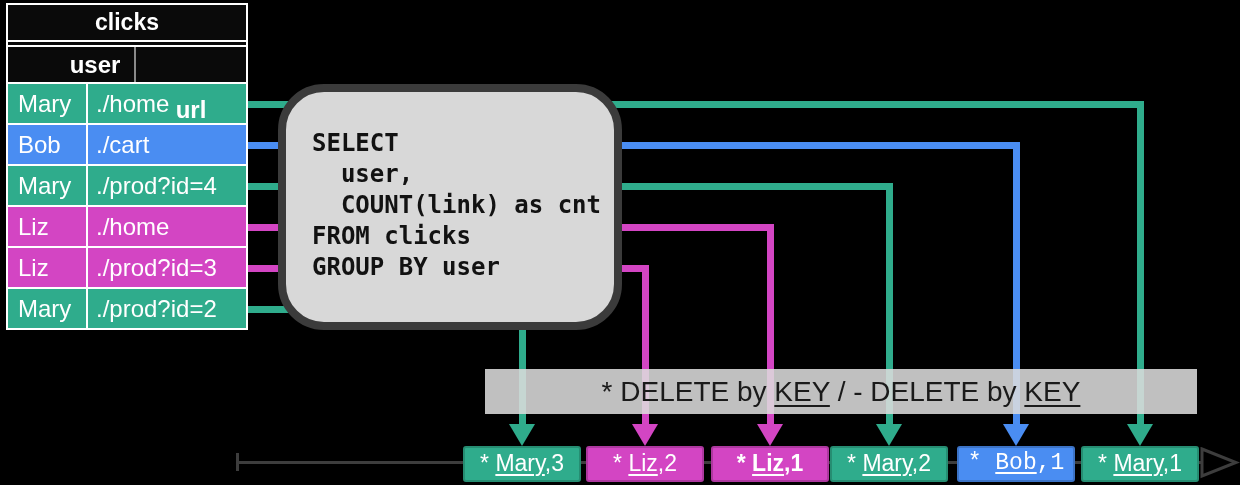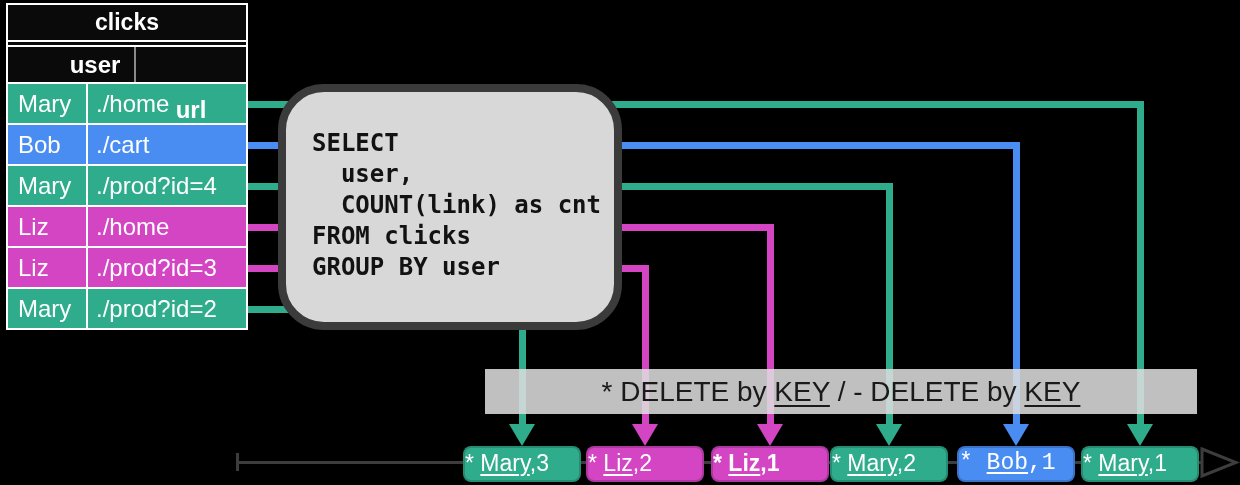--- a/index.html
+++ b/index.html
@@ -61,22 +61,22 @@
   .upsert-bar .u { text-decoration:underline; text-underline-offset:4px; text-decoration-thickness:2px; }
 
   
   .tl-line { position:absolute; left:237px; top:461px; width:966px; height:3px; background:#3D3D3D; z-index:2; }
   .tl-tick { position:absolute; left:236px; top:453px; width:3px; height:18px; background:#3D3D3D; z-index:2; }
   .tl-arrow { position:absolute; left:1200px; top:447px; z-index:2; }
 
   
   .srec {
     position:absolute; top:446px; width:118px; height:36px; box-sizing:border-box;
-    border-radius:8px; border:2px solid rgba(0,0,0,0.18); z-index:4;
-    color:#fff; font-size:23px; line-height:31px; text-align:left; white-space:nowrap;
+    border-radius:3px; border:2px solid rgba(0,0,0,0.18); z-index:4;
+    color:#fff; font-size:23px; line-height:31px; text-align:center; white-space:nowrap;
   }
   .srec .key { text-decoration:underline; text-underline-offset:3px; text-decoration-thickness:1.5px; }
 </style>
 </head>
 <body>
 
 <div id="stage">
 
   <div class="clicks-table">
     <div class="tbl-title">clicks</div>

